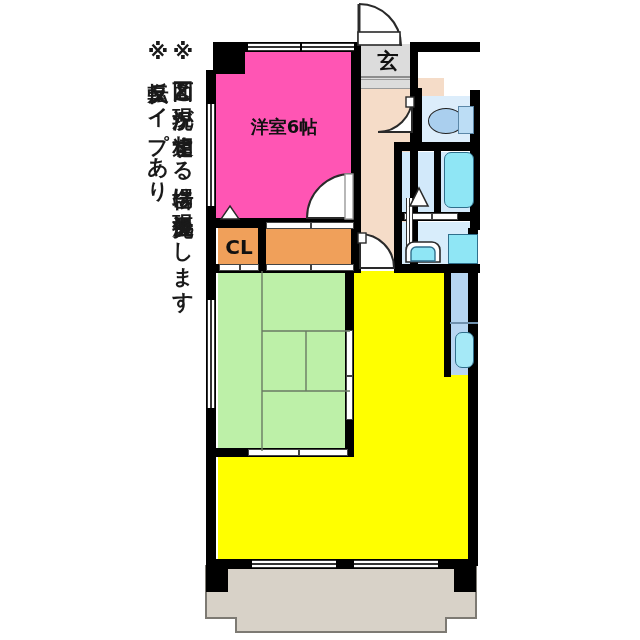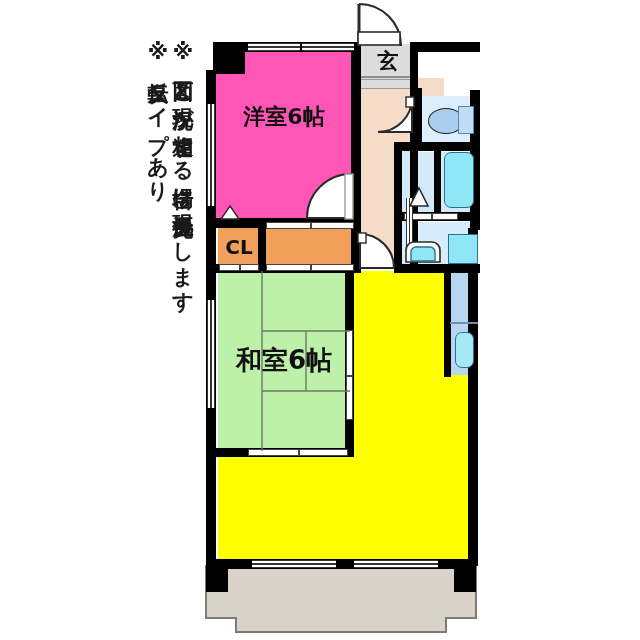--- a/index.html
+++ b/index.html
@@ -241,21 +241,20 @@
       <line x1="88" y1="60" x2="88" y2="120" stroke="#6a7a63" stroke-width="1.4"></line>
     </svg>
   </div>
 
   <div class="abs" style="left:220px;top:206px;width:20px;height:14px;">
     <svg width="20" height="14" viewBox="0 0 20 14">
       <path d="M10 0 L19 13 L1 13 Z" fill="#ffffff" stroke="#2a2a2a" stroke-width="1.4"></path>
     </svg>
   </div>
 
-  <div class="lbl" style="left:224px;top:100px;width:120px;height:34px;font-size:22px;">洋室6帖</div>
-
-  <div class="lbl" style="left:224px;top:343px;width:120px;height:34px;font-size:26px;">和室6帖</div>
+  <div class="lbl" style="left:224px;top:110px;width:120px;height:34px;font-size:18px;">洋室6帖</div>
+
 
 
   <div class="lbl" style="left:219px;top:232px;width:40px;height:30px;font-size:20px;">CL</div>
 
 
 </div>
 
 </body></html>

